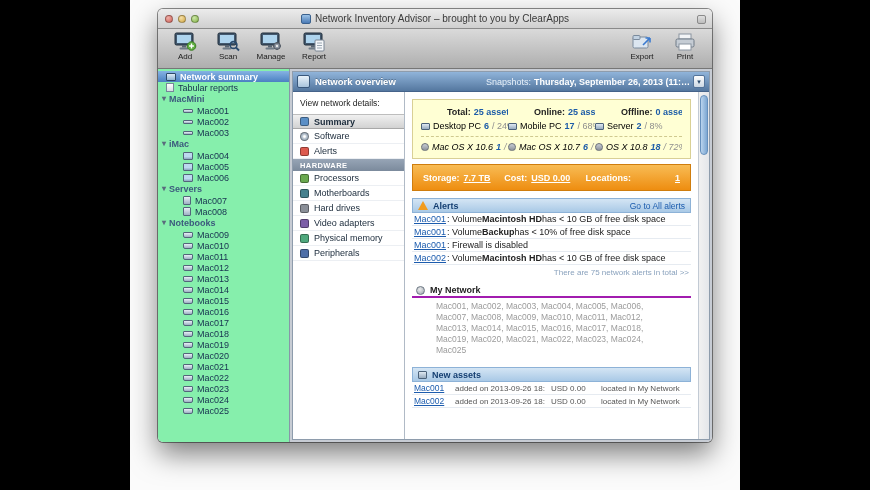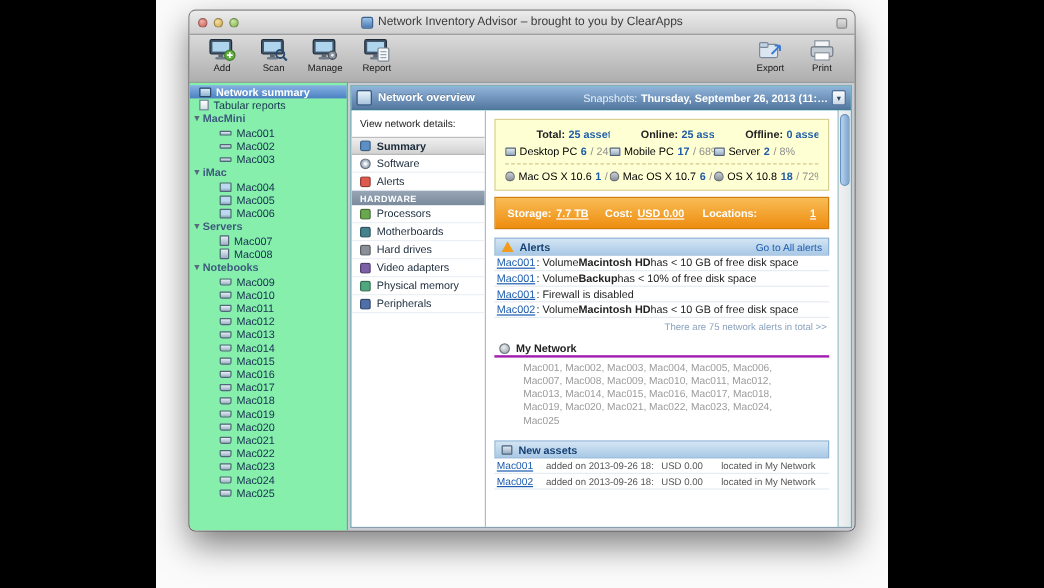--- a/index.html
+++ b/index.html
@@ -44,21 +44,21 @@
   .sb-ico.monitor-icon{background:linear-gradient(#dcebf7,#8fb3d2);border:1px solid #2d4a68;border-radius:1px;}
   .sb-ico.table-report-icon{width:8px;height:9px;background:linear-gradient(#fff,#d5dce4);border:1px solid #76869a;}
   .dev{width:10px;height:7px;background:linear-gradient(#e9eff6,#9db0c3);border:1px solid #53657a;
     border-radius:1px;flex:0 0 auto;}
   .dev.mini{height:4px;}
   .dev.imac{height:8px;background:linear-gradient(#bcd9ef 60%,#8aa6be);}
   .dev.server{width:8px;height:9px;}
   .dev.notebook{height:6px;border-radius:1px 1px 2px 2px;}
   
   .main{flex:1;display:flex;flex-direction:column;background:#c7ccd4;padding:2px;min-width:0;}
-  .main-inner{flex:1;display:flex;flex-direction:column;border:1px solid #8e9cac;background:#5eead4;min-height:0;}
+  .main-inner{flex:1;display:flex;flex-direction:column;border:1px solid #8e9cac;background:#a21caf;min-height:0;}
   .main-header{height:20px;flex:0 0 20px;background:linear-gradient(#90b4da,#54779f);
     display:flex;align-items:center;gap:5px;padding:0 4px;border-bottom:1px solid #45638a;}
   .mh-ico{width:13px;height:13px;border-radius:2px;border:1px solid #39587d;
     background:linear-gradient(#e9f3fb,#a8c4dd);}
   .mh-title{color:#fff;font-weight:bold;font-size:9.5px;text-shadow:0 -1px 0 rgba(0,0,0,.25);}
   .mh-right{margin-left:auto;display:flex;align-items:center;gap:3px;color:#e8f1fa;font-size:9px;
     white-space:nowrap;overflow:hidden;min-width:0;}
   .mh-snap-val{font-weight:bold;color:#fff;overflow:hidden;text-overflow:ellipsis;max-width:190px;}
   .mh-dd{flex:0 0 auto;width:12px;height:13px;border:1px solid #54749a;border-radius:2px;
     background:linear-gradient(#fdfdfd,#ccd8e4);color:#2a4a6d;font-size:7px;
@@ -90,21 +90,21 @@
     background:linear-gradient(to right,#f1f1f1,#e4e6ea);}
   .vthumb{position:absolute;left:1px;top:3px;width:8px;height:60px;border-radius:4px;
     background:linear-gradient(to right,#bad4ee,#7da7d2);border:1px solid #6690bd;}
   .sumbox{background:#ffffd4;border:1px solid #d9d095;padding:5px 8px;}
   .sumrow{display:flex;align-items:center;height:14px;white-space:nowrap;}
   .sumrow .col{flex:1;display:flex;align-items:center;gap:3px;min-width:0;overflow:hidden;}
   .tot-lab{font-weight:bold;color:#222;margin-left:26px;}
   .tot-val{font-weight:bold;color:#1c5ca8;}
   .cnt{font-weight:bold;color:#1c5ca8;}
   .pct{color:#8e8e8e;}
-  .sumrow.os{border-top:1px dashed #cfc98f;margin-top:3px;padding-top:3px;height:17px;}
+  .sumrow.os{border-top:1px dashed #cfc98f;margin-top:3px;padding-top:3px;height:17px;font-style:italic;}
   .mini-dev{width:9px;height:7px;background:linear-gradient(#dfe9f2,#98acc0);
     border:1px solid #4c627a;border-radius:1px;flex:0 0 auto;}
   .apple-ico{width:8px;height:8px;border-radius:50% 50% 45% 45%;flex:0 0 auto;
     background:linear-gradient(#c9ced5,#8d939c);border:1px solid #6a7078;}
   .statsbar{margin-top:5px;height:27px;background:linear-gradient(#f8bc55,#ee8d10);
     border:1px solid #cf7d0e;display:flex;align-items:center;padding:0 10px;color:#fff;
     font-weight:bold;font-size:9px;}
   .statsbar .grp{flex:1;display:flex;gap:4px;white-space:nowrap;}
   .statsbar .grp:last-child{flex:0 0 auto;gap:44px;}
   .statsbar a{color:#fff;text-decoration:underline;}

